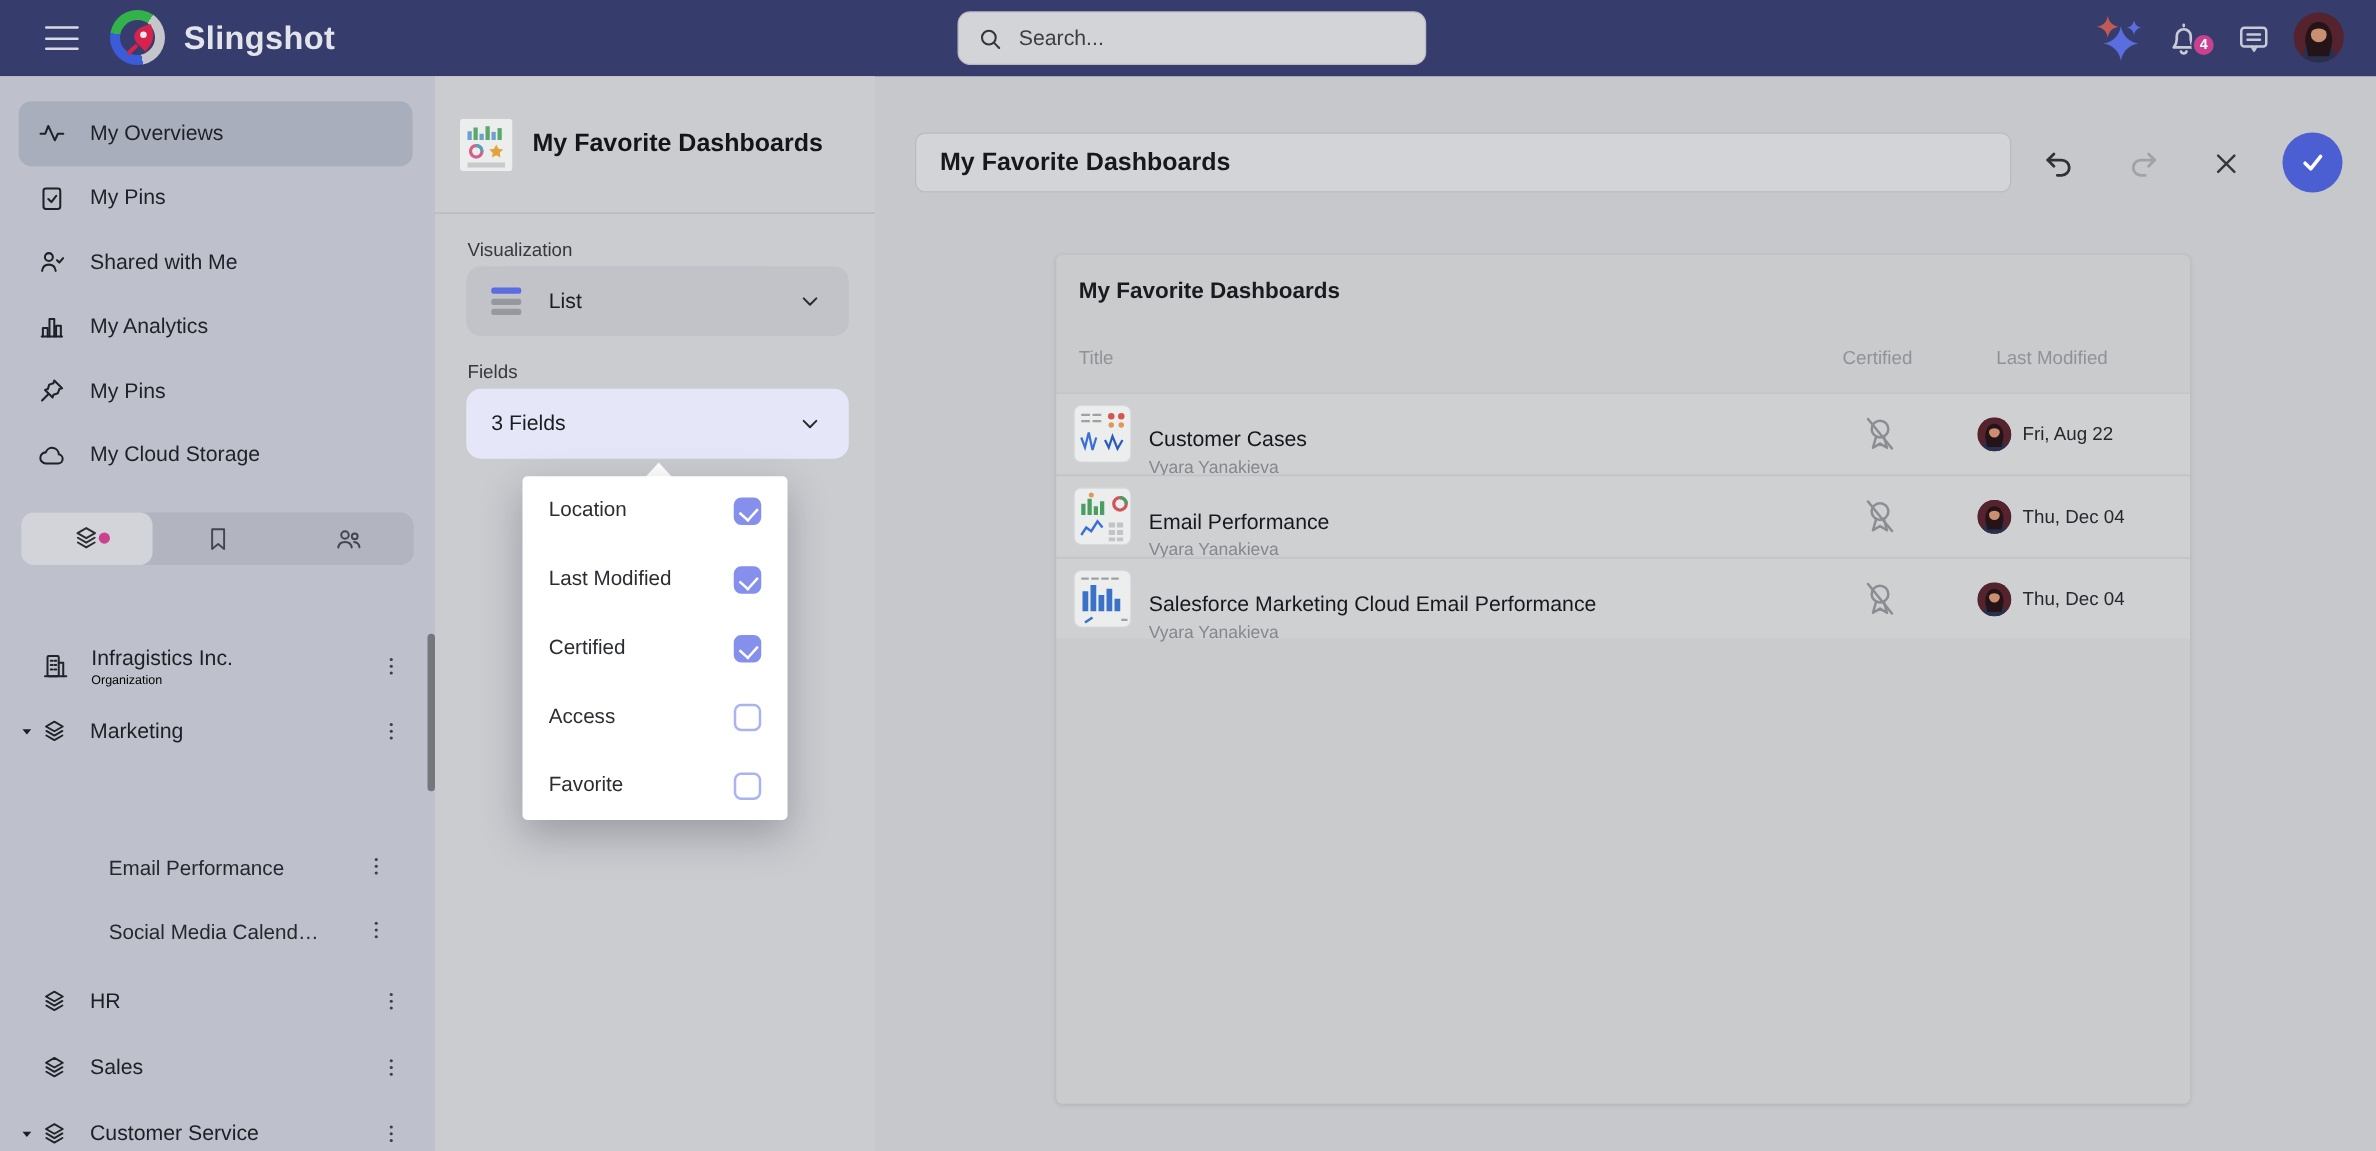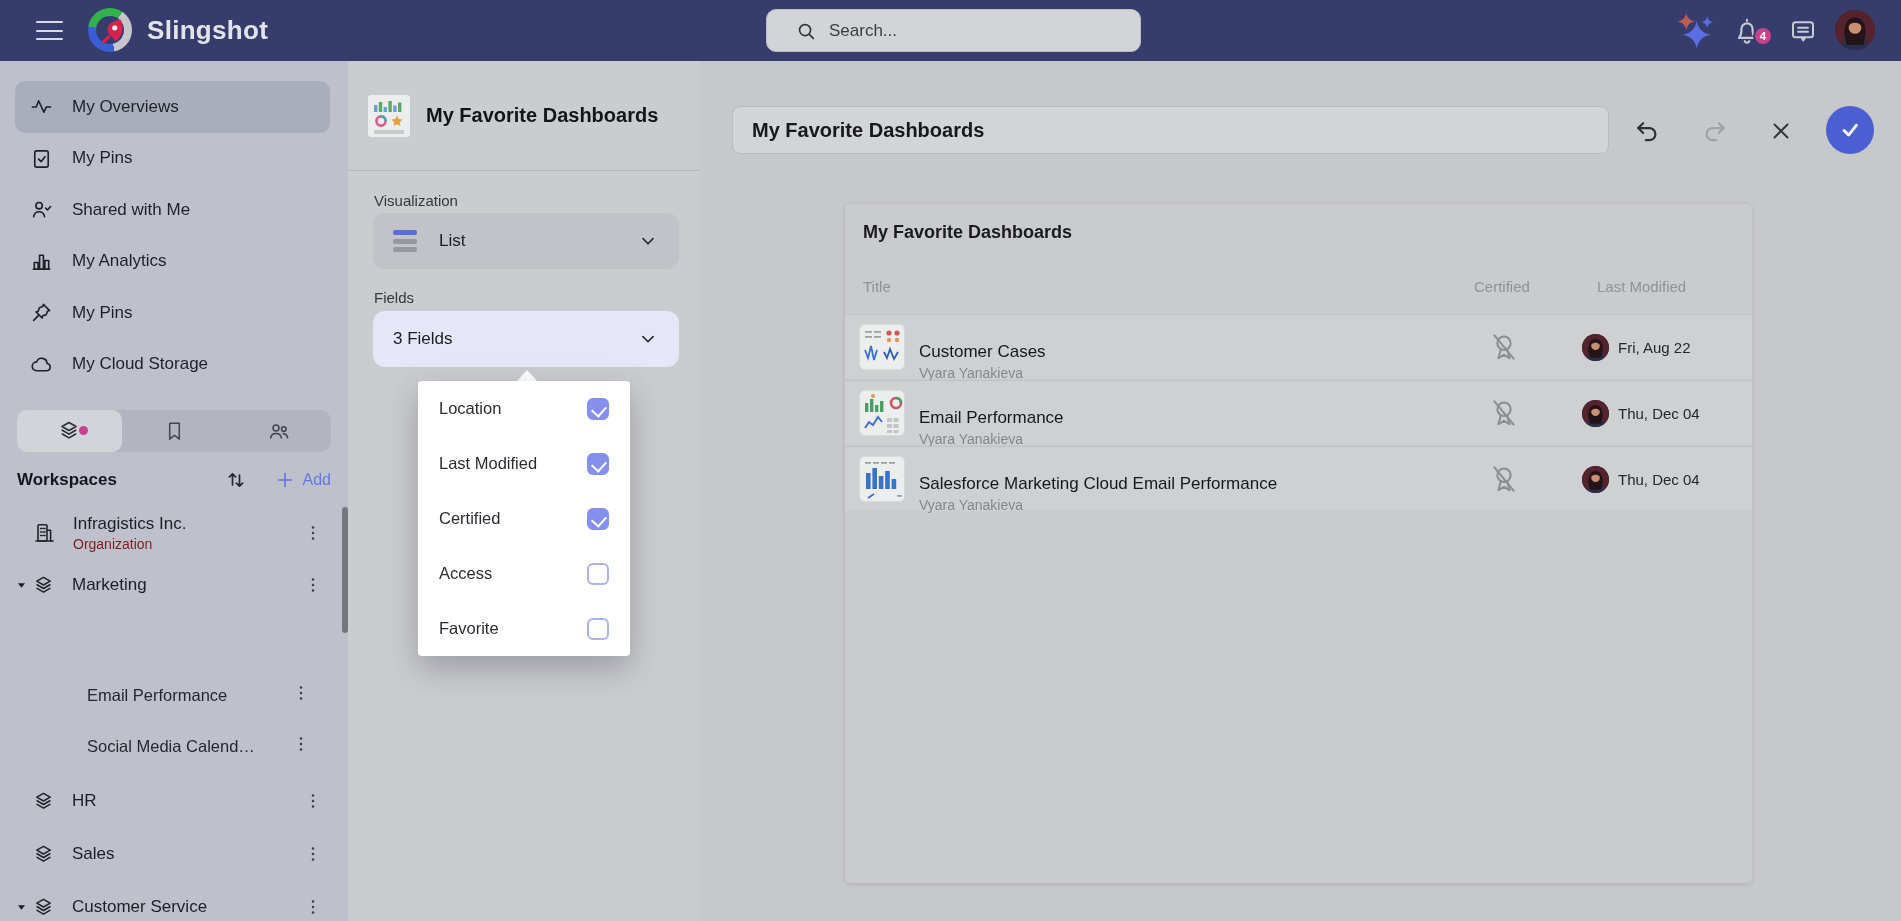--- a/index.html
+++ b/index.html
@@ -18,21 +18,21 @@
                padding:4px 0; cursor:pointer; background:none; border:none; }
   .hamburger span { display:block; height:2px; width:100%; background:#d9dae3; border-radius:2px; }
   .logo { position:absolute; left:88px; top:8px; width:44px; height:44px; }
   .logo-ring { position:absolute; inset:0; border-radius:50%;
                background:conic-gradient(from 330deg,#33b24c 0 18%,#c4c6cc 18% 55%,#3a5cd6 55% 86%,#33b24c 86% 100%); }
   .logo-hole { position:absolute; inset:8px; border-radius:50%; background:var(--topbar_bg,#363d6d); }
   .brand { position:absolute; left:147px; top:0; height:61px; display:flex; align-items:center;
            color:#e3e4eb; font-size:26px; font-weight:700; letter-spacing:.3px; }
   .searchbox { position:absolute; left:766px; top:9px; width:375px; height:43px;
                background:var(--input_bg,#d3d4d7); border:1px solid #babcc4; border-radius:10px;
-               display:flex; align-items:center; padding:0 28px; gap:12px; }
+               display:flex; align-items:center; padding:0 14px; gap:12px; }
   .searchbox input { flex:1; border:none; background:transparent; outline:none;
                      font-size:17px; color:#2e3036; font-family:inherit; }
   .searchbox input::placeholder { color:#3c3e44; opacity:1; }
   .top-ic { position:absolute; top:0; height:61px; display:flex; align-items:center; cursor:pointer;
             background:none; border:none; color:#c8cad6; }
   .bell-badge { position:absolute; left:22px; top:26px; min-width:20px; height:20px; border-radius:10px;
                 background:var(--pink,#c9418f); color:#fff; font-size:11.5px; font-weight:700;
                 display:flex; align-items:center; justify-content:center; border:2px solid var(--topbar_bg,#363d6d); }
   .avatar-top { position:absolute; left:1835px; top:10px; width:40px; height:40px; border-radius:50%;
                 overflow:hidden; cursor:pointer; border:none; padding:0; background:#55232e; }
@@ -56,21 +56,21 @@
                display:flex; align-items:center; }
   .ws-title { font-size:17px; font-weight:700; color:#16171c; flex:1; }
   .ws-sort { background:none; border:none; color:#26282e; cursor:pointer; margin-right:26px; }
   .ws-add { background:none; border:none; display:flex; align-items:center; gap:7px;
             color:var(--periwinkle,#6477e4); font-size:16px; cursor:pointer; font-family:inherit; }
   .ws-row { position:absolute; left:15px; width:316px; display:flex; align-items:center; cursor:pointer; }
   .ws-row .caret { width:13px; margin-right:4px; color:#1c1e23; }
   .ws-row .nocaret { width:17px; }
   .ws-row .wicon { color:#212329; margin-right:17px; }
   .ws-name { font-size:17px; color:#1d1f25; }
-  .ws-sub { font-size:14px; color:#7f1d1d; margin-top:2px; }
+  .ws-sub { font-size:10px; color:#000000; margin-top:2px; }
   .ws-kebab { margin-left:auto; background:none; border:none; color:#3d3f45; cursor:pointer; padding:4px 8px; }
   .ws-child { position:absolute; left:87px; width:200px; font-size:16.5px; color:#26282e; cursor:pointer; }
   .ws-child-kebab { position:absolute; left:283px; background:none; border:none; color:#3d3f45; cursor:pointer; padding:4px 8px; }
   .side-scroll { position:absolute; left:342px; top:446px; width:6px; height:126px;
                  border-radius:3px; background:#75777d; cursor:grab; }
 
   
   .editor { position:absolute; left:348px; top:61px; width:352px; height:860px;
             background:var(--panel_bg,#cbccd0); }
   .ed-head { position:absolute; left:0; top:0; width:352px; height:110px;
@@ -421,34 +421,20 @@
             <use href="#i-bookmark"></use>
           </svg>
       </div>
       <div class="tab">
         <svg width="24" height="24" viewBox="0 0 24 24">
             <use href="#i-people"></use>
           </svg>
       </div>
     </div>
 
-    <div class="ws-header">
-      <span class="ws-title">Workspaces</span>
-      <button class="ws-sort">
-        <svg width="24" height="24" viewBox="0 0 24 24">
-            <use href="#i-sort"></use>
-          </svg>
-      </button>
-      <button class="ws-add">
-        <svg width="22" height="22" viewBox="0 0 24 24">
-            <use href="#i-plus"></use>
-          </svg>
-        <span>Add</span>
-      </button>
-    </div>
 
     <div class="ws-row" style="top:445px;height:54px">
       <span class="nocaret"></span>
       <svg class="wicon" width="24" height="24" viewBox="0 0 24 24">
           <use href="#i-building"></use>
         </svg>
       <div>
         <div class="ws-name">Infragistics Inc.</div>
         <div class="ws-sub">Organization</div>
       </div>

